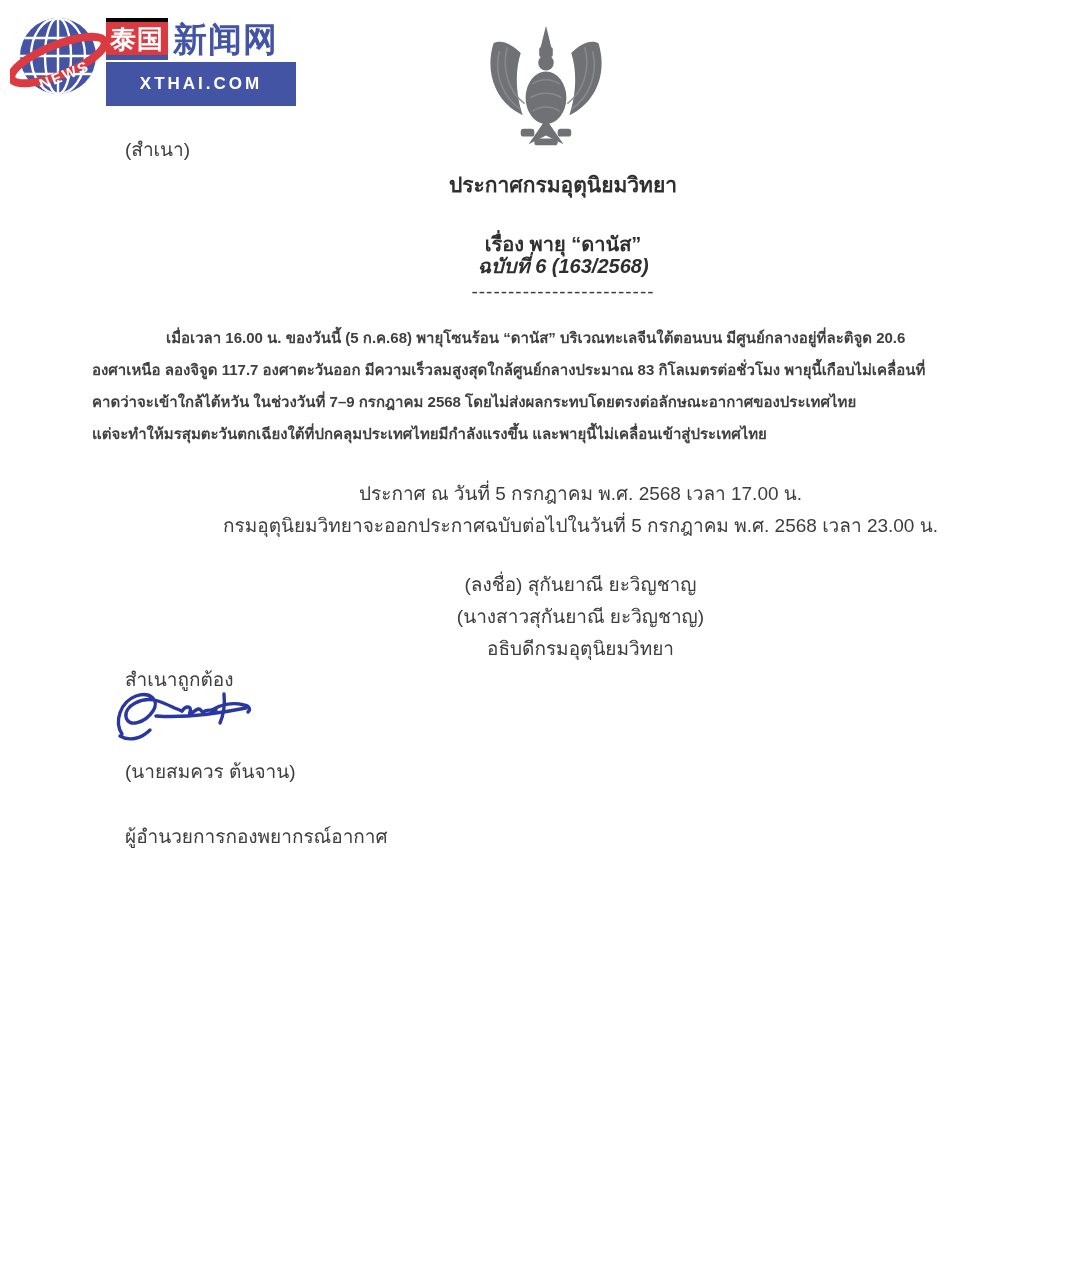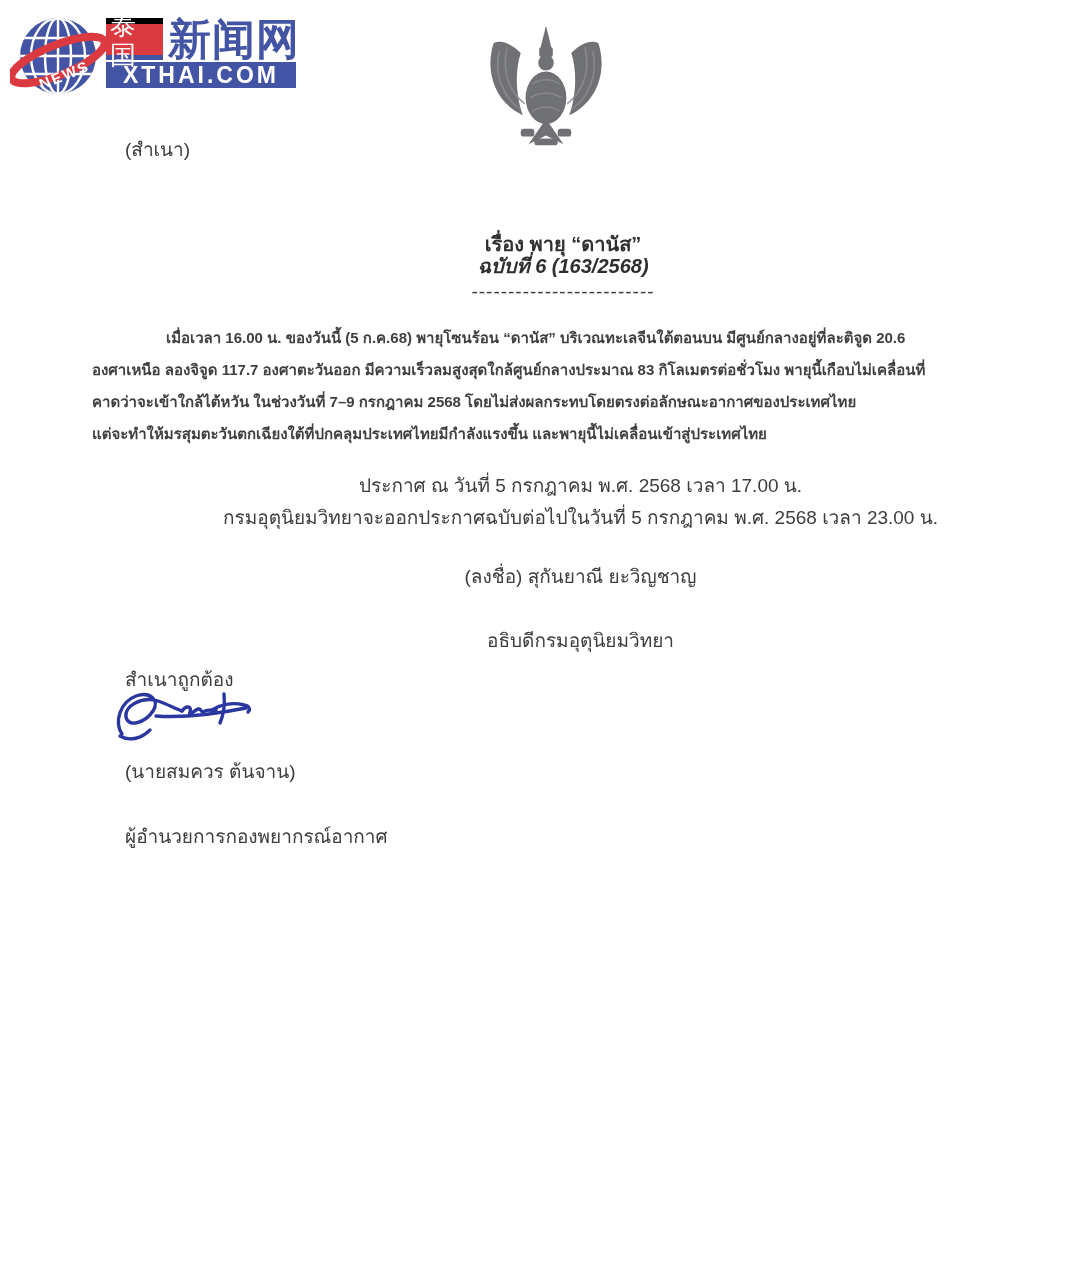--- a/index.html
+++ b/index.html
@@ -10,40 +10,40 @@
     font-family:"Liberation Sans","DejaVu Sans",sans-serif;
     color:#3d3d3d;
     overflow:hidden;
   }
   
   .watermark{position:absolute;left:10px;top:6px;width:290px;height:100px;}
   .globe-wrap{position:absolute;left:0;top:0;width:100px;height:100px;}
   .wm-right{position:absolute;left:96px;top:12px;width:194px;}
   .wm-row1{display:flex;align-items:stretch;height:42px;}
   .wm-cn-box{
-    background:#dc3a41;color:#ffffff;font-weight:normal;
+    background:#dc3a41;color:#ffffff;font-weight:bold;
     font-size:26px;line-height:30px;padding:0 4px;
-    border-top:6px solid #000000;border-bottom:5px solid #4454a5;
+    border-top:4px solid #000000;border-bottom:5px solid #4454a5;
     display:flex;align-items:center;letter-spacing:1px;
   }
   .wm-cn2{
-    color:#4454a5;font-weight:bold;font-size:43px;line-height:42px;
+    color:#4454a5;font-weight:bold;font-size:34px;line-height:42px;
     margin-left:5px;letter-spacing:1px;white-space:nowrap;
   }
   .wm-domain{
     margin-top:2px;background:#4454a5;color:#ffffff;font-weight:bold;
-    font-size:23px;line-height:24px;text-align:center;letter-spacing:3px;
-    padding:1px 2px;width:186px;
+    font-size:17px;line-height:24px;text-align:center;letter-spacing:3px;
+    padding:10px 2px;width:186px;
   }
   
   .garuda{position:absolute;left:478px;top:20px;width:136px;height:136px;}
   
   .copy-note{position:absolute;left:125px;top:134px;font-size:19px;}
   .center-a{position:absolute;left:35px;right:0;text-align:center;}
-  .center-b{position:absolute;left:70px;right:0;text-align:center;}
+  .center-b{position:absolute;left:70px;right:0;text-align:center;margin-top:8px;}
   .doc-title{top:168px;font-size:21px;font-weight:bold;color:#2f2f2f;}
   .doc-subject{top:228px;font-size:20px;font-weight:bold;color:#2f2f2f;}
   .doc-issue{top:250px;font-size:20px;font-weight:bold;color:#2f2f2f;font-style:italic;}
   .doc-divider{top:281px;font-size:19px;letter-spacing:1px;color:#3a3a3a;}
   .body-par{
     position:absolute;left:92px;top:322px;width:912px;
     font-size:15px;line-height:32px;color:#3f3f3f;font-weight:bold;
   }
   .body-line:first-child{text-indent:74px;}
   .issued-line{top:470px;font-size:19px;}
@@ -119,35 +119,37 @@
         <path d="M110,28 C116,52 108,74 92,86"></path>
         <path d="M56,66 C64,60 76,60 84,66"></path>
         <path d="M54,80 C64,74 76,74 86,80"></path>
         <path d="M56,94 C64,88 76,88 84,94"></path>
       </g>
     </svg>
   </div>
 
   <div class="copy-note">(สำเนา)</div>
 
+  <div class="center-a doc-title">ประกาศกรมอุตุนิยมวิทยา</div>
   <div class="center-a doc-subject">เรื่อง พายุ “ดานัส”</div>
   <div class="center-a doc-issue">ฉบับที่ 6 (163/2568)</div>
   <div class="center-a doc-divider">-------------------------</div>
 
   <div class="body-par">
     <div class="body-line">เมื่อเวลา 16.00 น. ของวันนี้ (5 ก.ค.68) พายุโซนร้อน “ดานัส” บริเวณทะเลจีนใต้ตอนบน มีศูนย์กลางอยู่ที่ละติจูด 20.6</div>
     <div class="body-line">องศาเหนือ ลองจิจูด 117.7 องศาตะวันออก มีความเร็วลมสูงสุดใกล้ศูนย์กลางประมาณ 83 กิโลเมตรต่อชั่วโมง พายุนี้เกือบไม่เคลื่อนที่</div>
     <div class="body-line">คาดว่าจะเข้าใกล้ไต้หวัน ในช่วงวันที่ 7–9 กรกฎาคม 2568 โดยไม่ส่งผลกระทบโดยตรงต่อลักษณะอากาศของประเทศไทย</div>
     <div class="body-line">แต่จะทำให้มรสุมตะวันตกเฉียงใต้ที่ปกคลุมประเทศไทยมีกำลังแรงขึ้น และพายุนี้ไม่เคลื่อนเข้าสู่ประเทศไทย</div>
   </div>
 
   <div class="center-b issued-line">ประกาศ ณ วันที่ 5 กรกฎาคม พ.ศ. 2568 เวลา 17.00 น.</div>
   <div class="center-b next-issue-line">กรมอุตุนิยมวิทยาจะออกประกาศฉบับต่อไปในวันที่ 5 กรกฎาคม พ.ศ. 2568 เวลา 23.00 น.</div>
 
   <div class="center-b signer-line">(ลงชื่อ) สุกันยาณี ยะวิญชาญ</div>
+  <div class="center-b signer-name">(นางสาวสุกันยาณี ยะวิญชาญ)</div>
   <div class="center-b signer-title">อธิบดีกรมอุตุนิยมวิทยา</div>
 
   <div class="cert-label">สำเนาถูกต้อง</div>
 
   <div class="hand-sign">
     <svg width="165" height="60" viewBox="0 0 165 60">
       <g fill="none" stroke="#2b37a0" stroke-width="3.4" stroke-linecap="round" stroke-linejoin="round">
         <path d="M10,48 C2,36 8,16 24,10 C38,5 48,14 41,25 C33,37 16,42 14,31 C12,20 30,10 46,15 C55,18 62,22 70,25"></path>
         <path d="M8,50 C18,56 30,52 38,44"></path>
         <path d="M70,25 C74,19 80,20 78,26 C76,32 82,24 86,23 C90,22 88,28 93,25 C97,23 100,25 104,24"></path>

